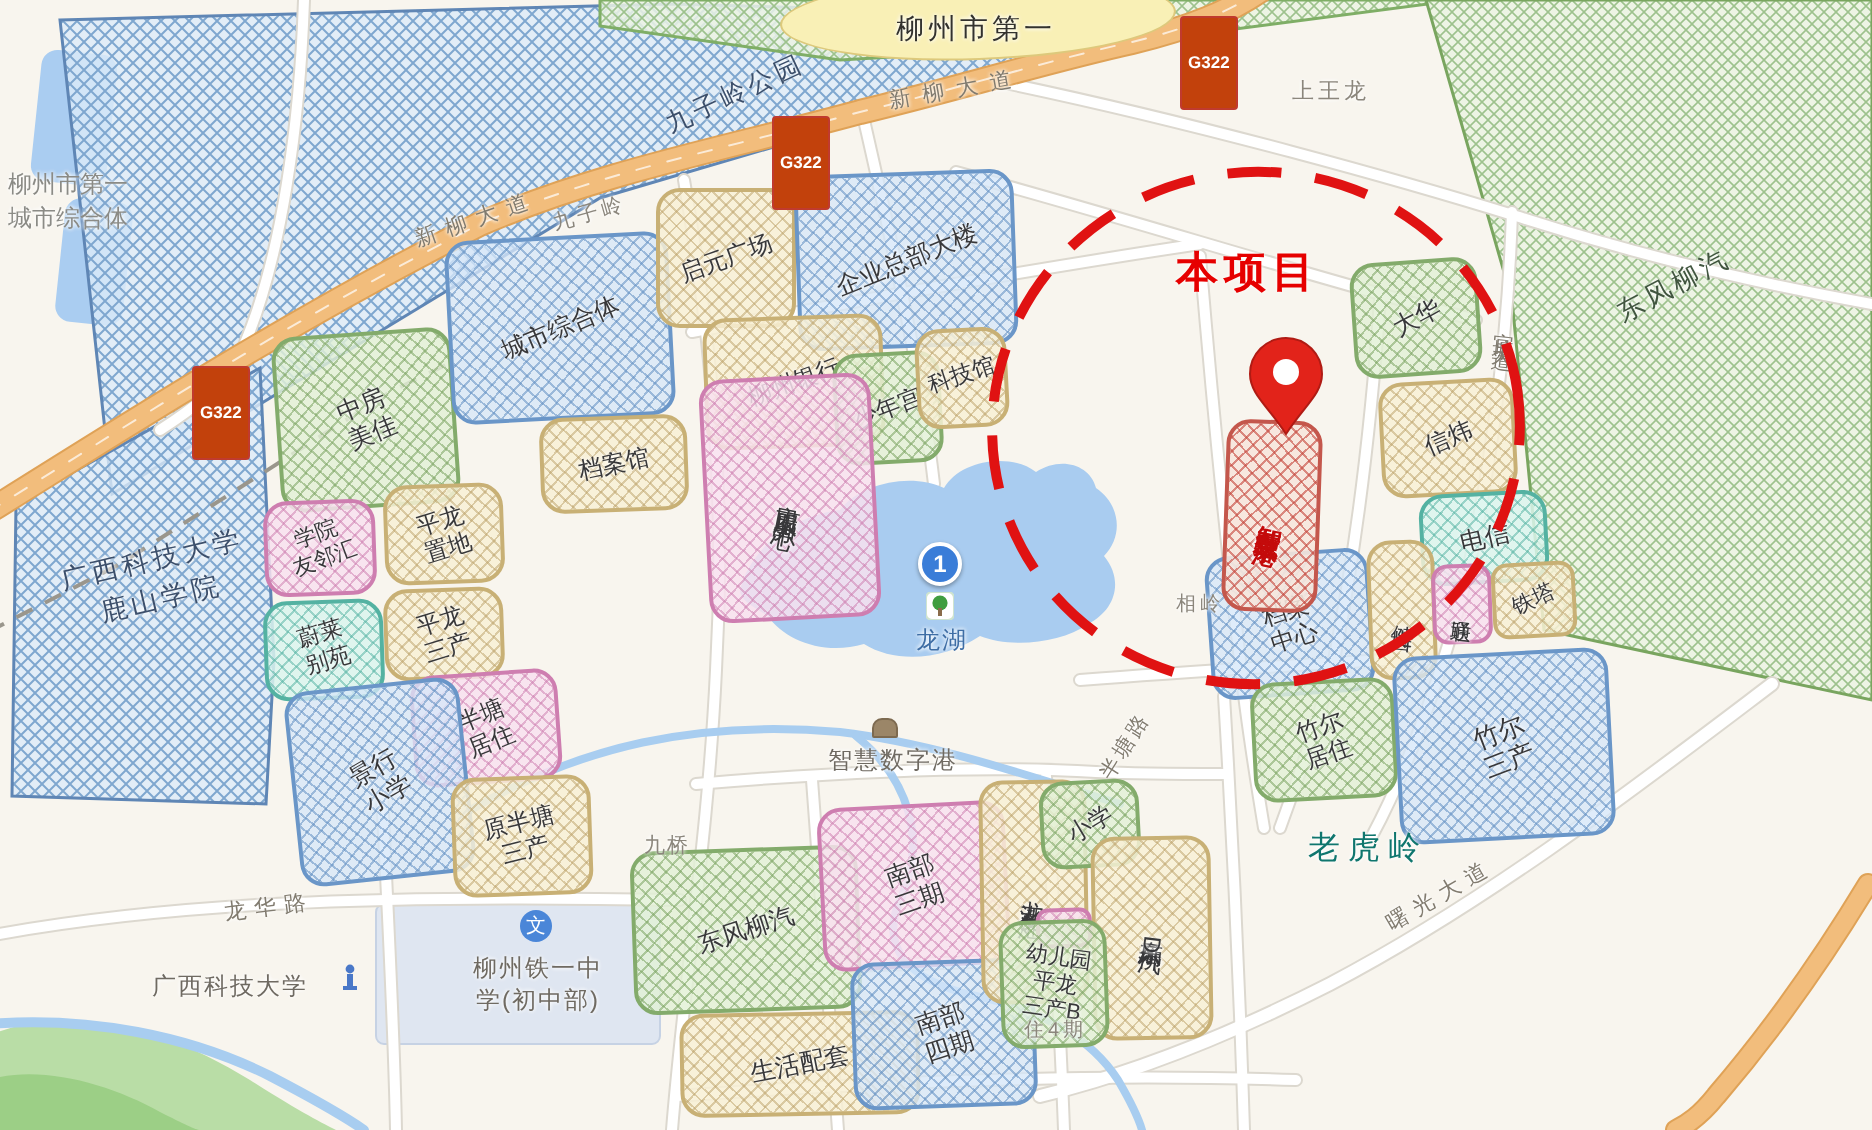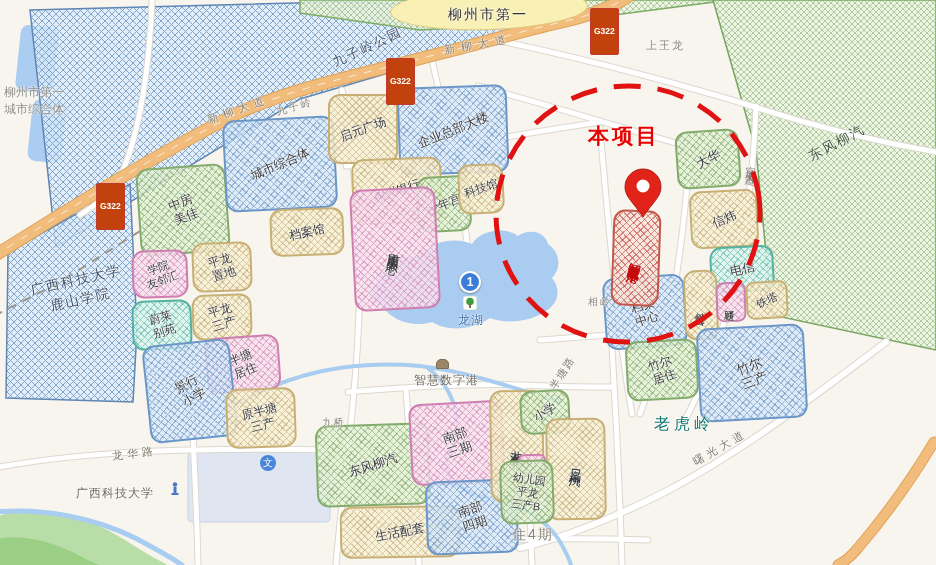--- a/index.html
+++ b/index.html
@@ -315,41 +315,45 @@
   <div class="t road-t" style="left:444px;top:37px;transform:rotate(-10deg);letter-spacing:6px">新柳大道</div>
   <div class="t road-t vert" style="left:745px;top:158px;transform:rotate(6deg);font-size:10.5px;letter-spacing:3px">官塘大道</div>
   <div class="t road-t" style="left:690px;top:440px;transform:rotate(-30deg)">曙光大道</div>
   <div class="t road-t" style="left:112px;top:446px;transform:rotate(-7deg)">龙华路</div>
   <div class="t road-t" style="left:544px;top:366px;transform:rotate(-58deg);font-size:10.5px;letter-spacing:2px">半塘路</div>
   <div class="t vill-t" style="left:322px;top:416px;font-size:10.5px;letter-spacing:1px">九桥</div>
   <div class="t vill-t" style="left:276px;top:100px;transform:rotate(-16deg);font-size:10.5px">九子岭</div>
   <div class="t vill-t" style="left:646px;top:38px">上王龙</div>
   <div class="t vill-t" style="left:588px;top:295px;font-size:10px">相岭</div>
   <div class="t vill-t" style="left:654px;top:414px;font-size:16px;letter-spacing:4px;color:#0f766e">老虎岭</div>
-  <div class="t vill-t" style="left:512px;top:526px;font-size:14px">住4期</div>
+  <div class="t vill-t" style="left:512px;top:508px;font-size:10px">住4期</div>
 
   <div id="lake-marker">1</div>
   <svg class="icon-abs" style="left:463px;top:296px" width="14" height="14">
     <rect x="0" y="0" width="14" height="14" rx="3" fill="#fff" stroke="#cfe4cf"></rect>
     <circle cx="7" cy="5.5" r="3.8" fill="#3f9d3f"></circle>
       <rect x="6" y="8" width="2" height="4" fill="#8a6b4a"></rect>
     </svg>
   <div class="t poi-t" style="left:458px;top:312px;color:#3f6ea5">龙湖</div>
 
   <div class="icon-abs" style="left:436px;top:359px;width:11px;height:8px;background:#9b8668;border-radius:5px 5px 1px 1px;border:1px solid #7d6a50"></div>
   <div class="t poi-t" style="left:414px;top:372px">智慧数字港</div>
 
   <div class="t poi-t" style="left:76px;top:485px">广西科技大学</div>
   <svg class="icon-abs" style="left:170px;top:482px" width="10" height="13">
     <circle cx="5" cy="2.5" r="2.2" fill="#4a78c8"></circle>
       <rect x="3.5" y="5" width="3" height="6" fill="#4a78c8"></rect>
       <rect x="1.5" y="11" width="7" height="2" fill="#4a78c8"></rect>
     </svg>
 
   <div id="school-icon">文</div>
+  <div class="t poi-t school-zone-label" style="left:222px;top:476px;width:94px;white-space:normal">
+    <i class="ln" style="font-style:normal;display:block">柳州铁一中</i>
+    <i class="ln" style="font-style:normal;display:block">学(初中部)</i>
+    </div>
 
   <svg width="936" height="565" viewBox="0 0 936 565" style="z-index:30;pointer-events:none">
     <ellipse cx="628" cy="214" rx="132" ry="128" fill="none" stroke="#e01212" stroke-width="5" stroke-dasharray="27 17" transform="rotate(-8 628 214)"></ellipse>
     <g>
       <path d="M643,217 C634,203 625,197 625,187 a18,18 0 1 1 36,0 c0,10 -9,16 -18,30 z" fill="#e2231a" stroke="#b01b14" stroke-width="1"></path>
       <circle cx="643" cy="186" r="6.5" fill="#ffffff"></circle>
     </g>
   </svg>
   <div id="project-callout">本项目</div>
 

